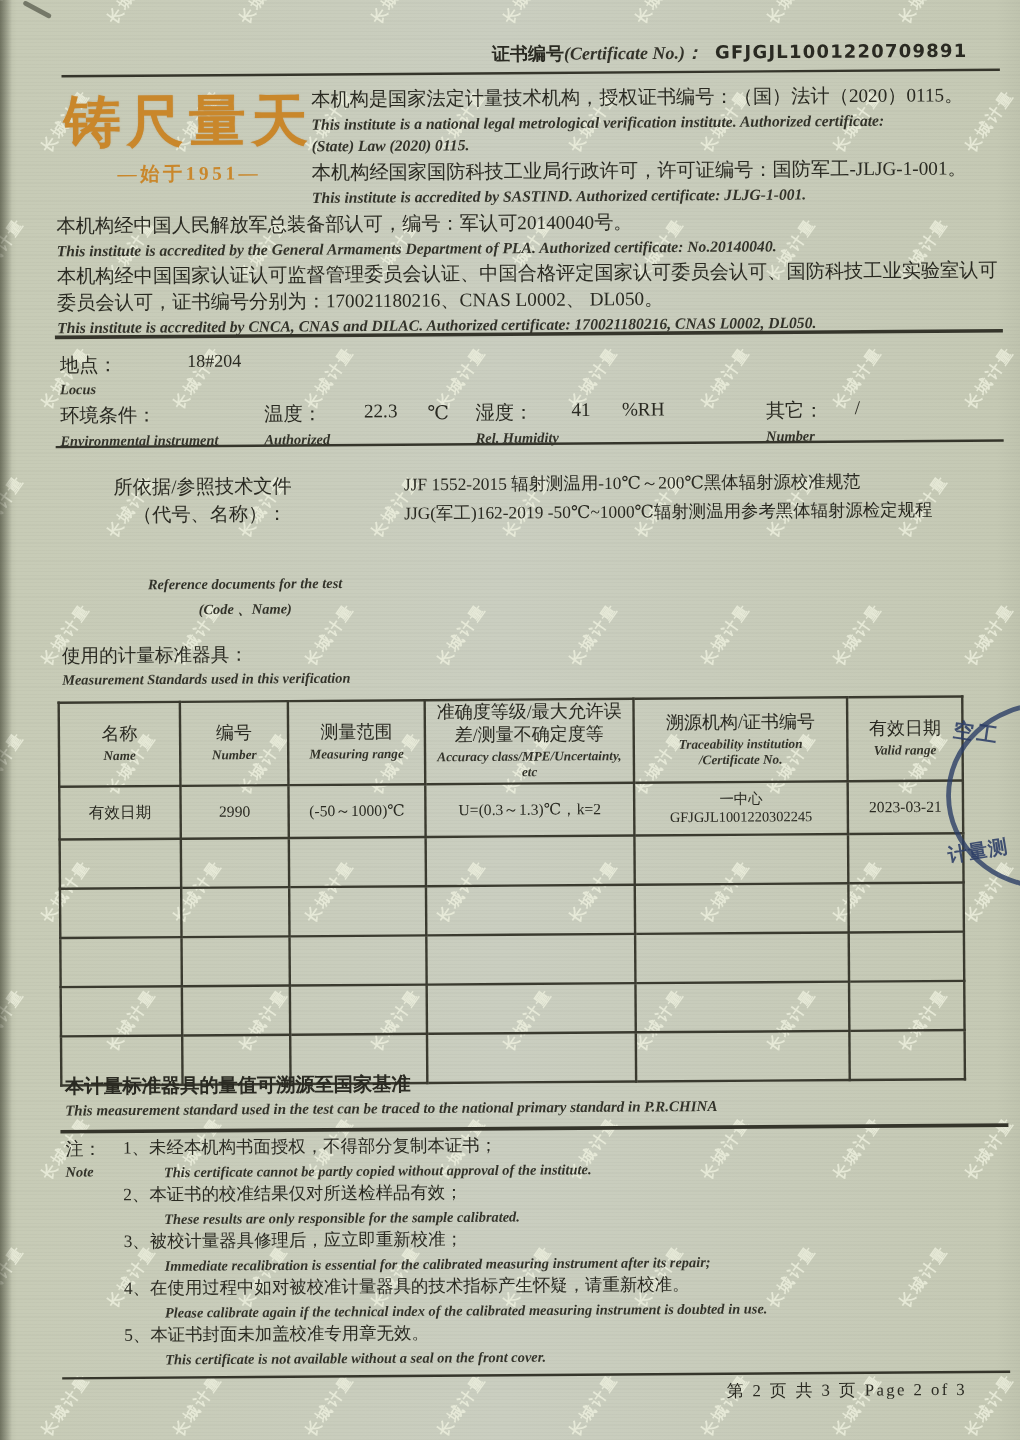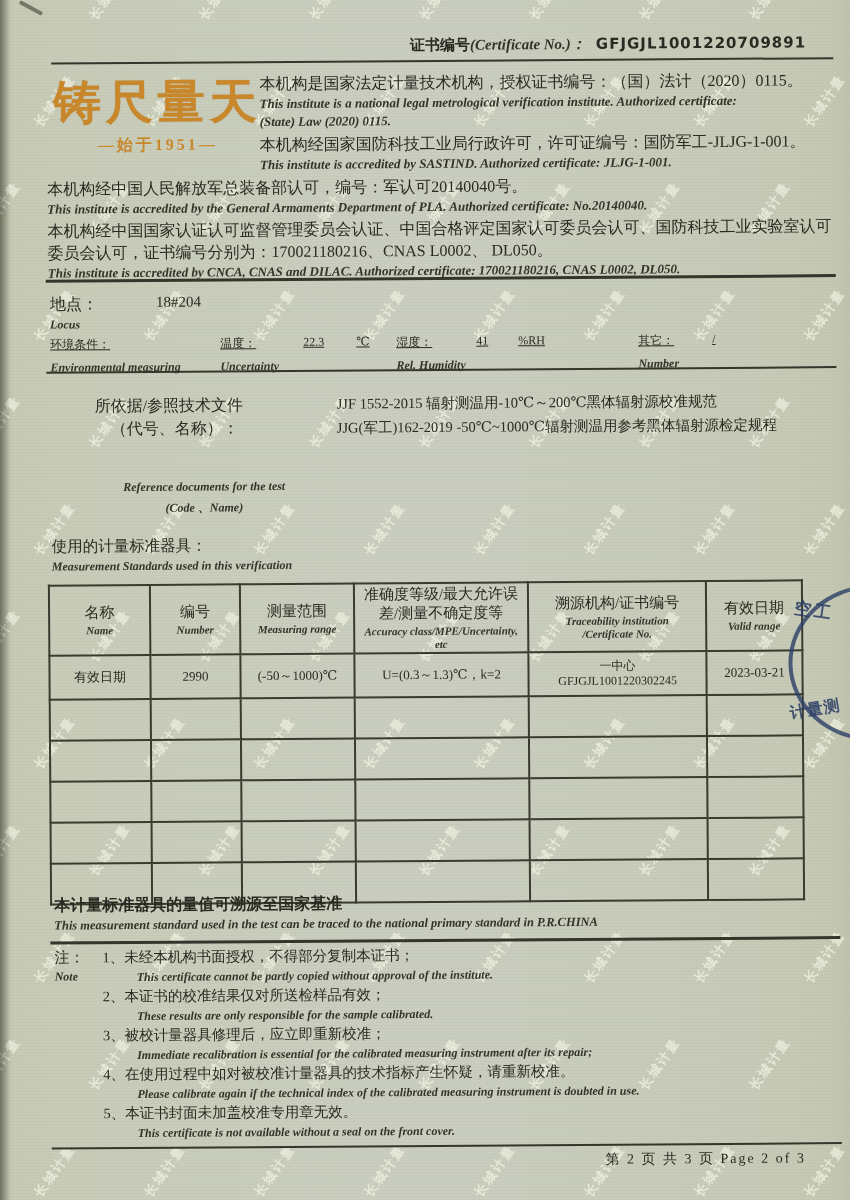--- a/index.html
+++ b/index.html
@@ -49,21 +49,21 @@
   
   .accr-right{ top:72px; left:263px; width:582px; }
   .accr-full{ top:176px; left:50px; width:790px; }
   .accr-cn{ font-size:16px; line-height:22px; }
   .accr-en{ font-size:13px; line-height:18px; font-weight:bold; }
 
   
   .loc-label{ top:292px; left:52px; font-size:16px; }
   .loc-value{ top:292px; left:158px; font-size:15px; }
   .loc-en{ top:315px; left:52px; font-size:12px; font-weight:bold; }
-  .env-cn{ top:334px; font-size:12px;text-decoration:underline; }
+  .env-cn{ top:334px; font-size:16px; }
   .env-en{ top:358px; font-size:12px; font-weight:bold; }
 
   
   .ref-cn1{ top:394px; left:96px; font-size:16px; }
   .ref-cn2{ top:417px; left:112px; font-size:16px; }
   .ref-doc1{ top:394px; left:338px; font-size:14.5px; }
   .ref-doc2{ top:418px; left:338px; font-size:14.5px; }
   .ref-en{ left:80px; width:250px; text-align:center; font-size:12px; font-weight:bold; }
 
   
@@ -246,22 +246,22 @@
 
   <div class="abs env-cn" style="left:52px;">环境条件：</div>
   <div class="abs env-cn" style="left:222px;">温度：</div>
   <div class="abs env-cn" style="left:305px;">22.3</div>
   <div class="abs env-cn" style="left:358px;">℃</div>
   <div class="abs env-cn" style="left:398px;">湿度：</div>
   <div class="abs env-cn" style="left:478px;">41</div>
   <div class="abs env-cn" style="left:520px;">%RH</div>
   <div class="abs env-cn" style="left:640px;">其它：</div>
   <div class="abs env-cn" style="left:714px;">/</div>
-  <div class="abs env-en en" style="left:52px;">Environmental measuring</div>
-  <div class="abs env-en en" style="left:222px;">Uncertainty</div>
+  <div class="abs env-en en" style="left:52px;">Environmental instrument</div>
+  <div class="abs env-en en" style="left:222px;">Authorized</div>
   <div class="abs env-en en" style="left:398px;">Rel. Humidity</div>
   <div class="abs env-en en" style="left:640px;">Number</div>
   <div class="rule" style="top:369px; left:48px; width:790px; height:2px;"></div>
 
   <div class="abs ref-cn1 cn">所依据/参照技术文件</div>
   <div class="abs ref-cn2 cn">（代号、名称）：</div>
   <div class="abs ref-doc1 cn nw">JJF 1552-2015  辐射测温用-10℃～200℃黑体辐射源校准规范</div>
   <div class="abs ref-doc2 cn nw">JJG(军工)162-2019  -50℃~1000℃辐射测温用参考黑体辐射源检定规程</div>
   <div class="abs ref-en en" style="top:478px;">Reference documents for the test</div>
   <div class="abs ref-en en" style="top:498px;">(Code 、Name)</div>

